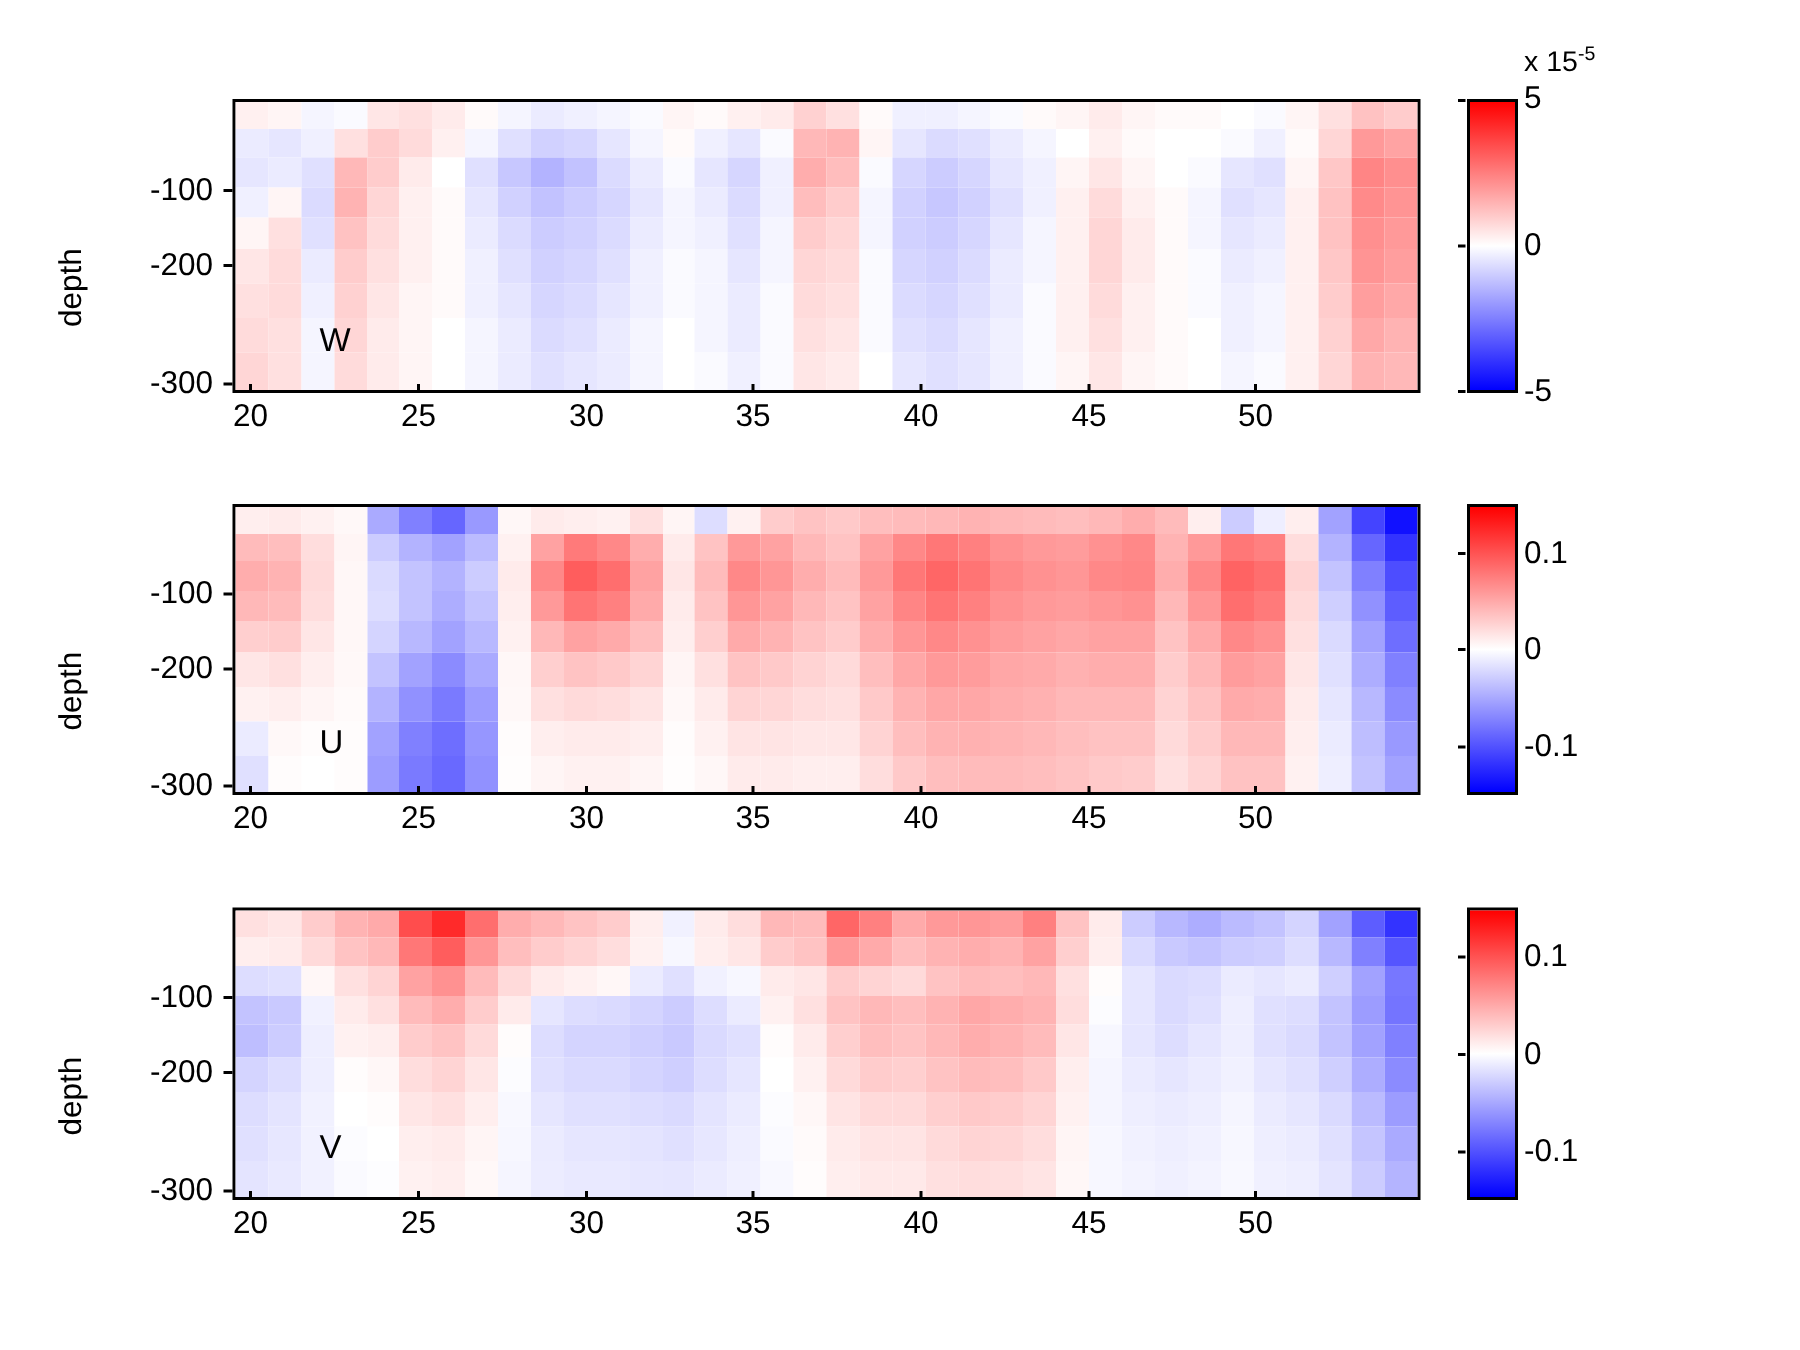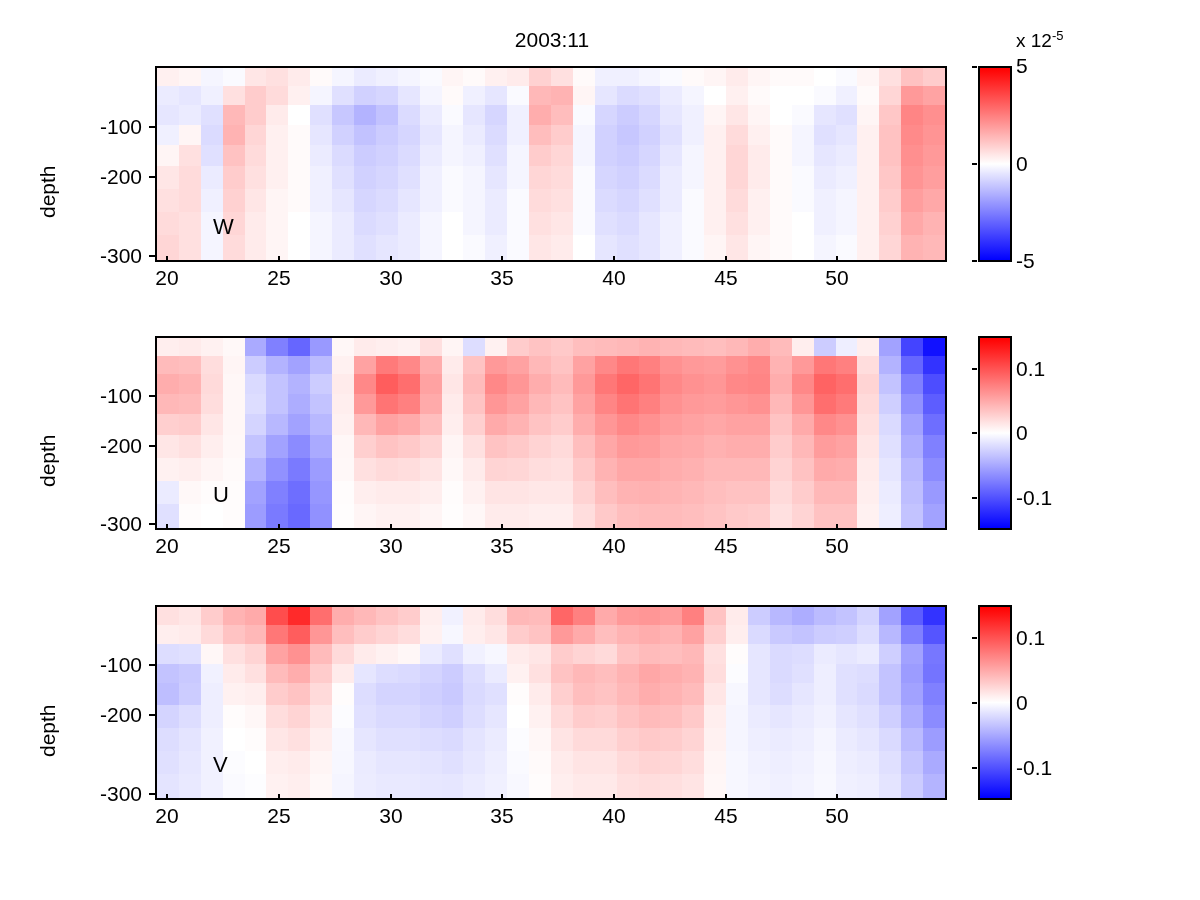--- a/index.html
+++ b/index.html
@@ -38,21 +38,20 @@
   .cbar-tick{position:absolute;background:#000;width:5px;height:2px;}
   .cbar-label{position:absolute;font-size:21px;color:#000;white-space:nowrap;}
   .cbar-mult{position:absolute;font-size:19px;color:#000;white-space:nowrap;}
   .cbar-mult sup{font-size:13px;vertical-align:super;}
 </style>
 </head>
 <body>
 
 <div class="fig">
 
-  <div class="title" style="left:352px;top:28px;width:400px;">2003:11</div>
 
   <div class="panel" style="left:155px;top:66px;width:792px;height:196px;">
     <div class="grid" id="grid-0" style="grid-template-columns: repeat(36, 1fr); grid-template-rows: 1.2fr 1.2fr 1.3fr 1.3fr 1.4fr 1.5fr 1.5fr 1.5fr 1.6fr;">
         <div class="cell" style="background:rgb(255,240,240)"></div>
         <div class="cell" style="background:rgb(255,245,245)"></div>
         <div class="cell" style="background:rgb(245,245,255)"></div>
         <div class="cell" style="background:rgb(250,250,255)"></div>
         <div class="cell" style="background:rgb(255,230,230)"></div>
         <div class="cell" style="background:rgb(255,224,224)"></div>
         <div class="cell" style="background:rgb(255,235,235)"></div>
@@ -394,21 +393,21 @@
   <div class="tick xtick" style="left:836px;top:256px;"></div>
   <div class="xticklabel" style="left:137px;top:266px;">20</div>
   <div class="xticklabel" style="left:249px;top:266px;">25</div>
   <div class="xticklabel" style="left:361px;top:266px;">30</div>
   <div class="xticklabel" style="left:472px;top:266px;">35</div>
   <div class="xticklabel" style="left:584px;top:266px;">40</div>
   <div class="xticklabel" style="left:696px;top:266px;">45</div>
   <div class="xticklabel" style="left:807px;top:266px;">50</div>
 
   <div class="cbar-mult" style="left:1016px;top:28px;">
-    <span>x 12</span><sup>-5</sup>
+    <span>x 15</span><sup>-5</sup>
   </div>
   <div class="cbar" style="left:978px;top:66px;width:34px;height:196px;">
     <div class="cbar-grad" style="background: linear-gradient(rgb(255, 0, 0) 0%, rgb(255, 25, 25) 5%, rgb(255, 51, 51) 10%, rgb(255, 77, 77) 15%, rgb(255, 102, 102) 20%, rgb(255, 128, 128) 25%, rgb(255, 153, 153) 30%, rgb(255, 179, 179) 35%, rgb(255, 204, 204) 40%, rgb(255, 230, 230) 45%, rgb(255, 255, 255) 50%, rgb(229, 229, 255) 55%, rgb(204, 204, 255) 60%, rgb(179, 179, 255) 65%, rgb(153, 153, 255) 70%, rgb(128, 128, 255) 75%, rgb(102, 102, 255) 80%, rgb(77, 77, 255) 85%, rgb(51, 51, 255) 90%, rgb(26, 26, 255) 95%, rgb(0, 0, 255) 100%);"></div>
   </div>
   <div class="cbar-tick" style="left:972px;top:66px;"></div>
   <div class="cbar-tick" style="left:972px;top:163px;"></div>
   <div class="cbar-tick" style="left:972px;top:260px;"></div>
   <div class="cbar-label" style="left:1016px;top:54px;">5</div>
   <div class="cbar-label" style="left:1016px;top:152px;">0</div>
   <div class="cbar-label" style="left:1016px;top:249px;">-5</div>

